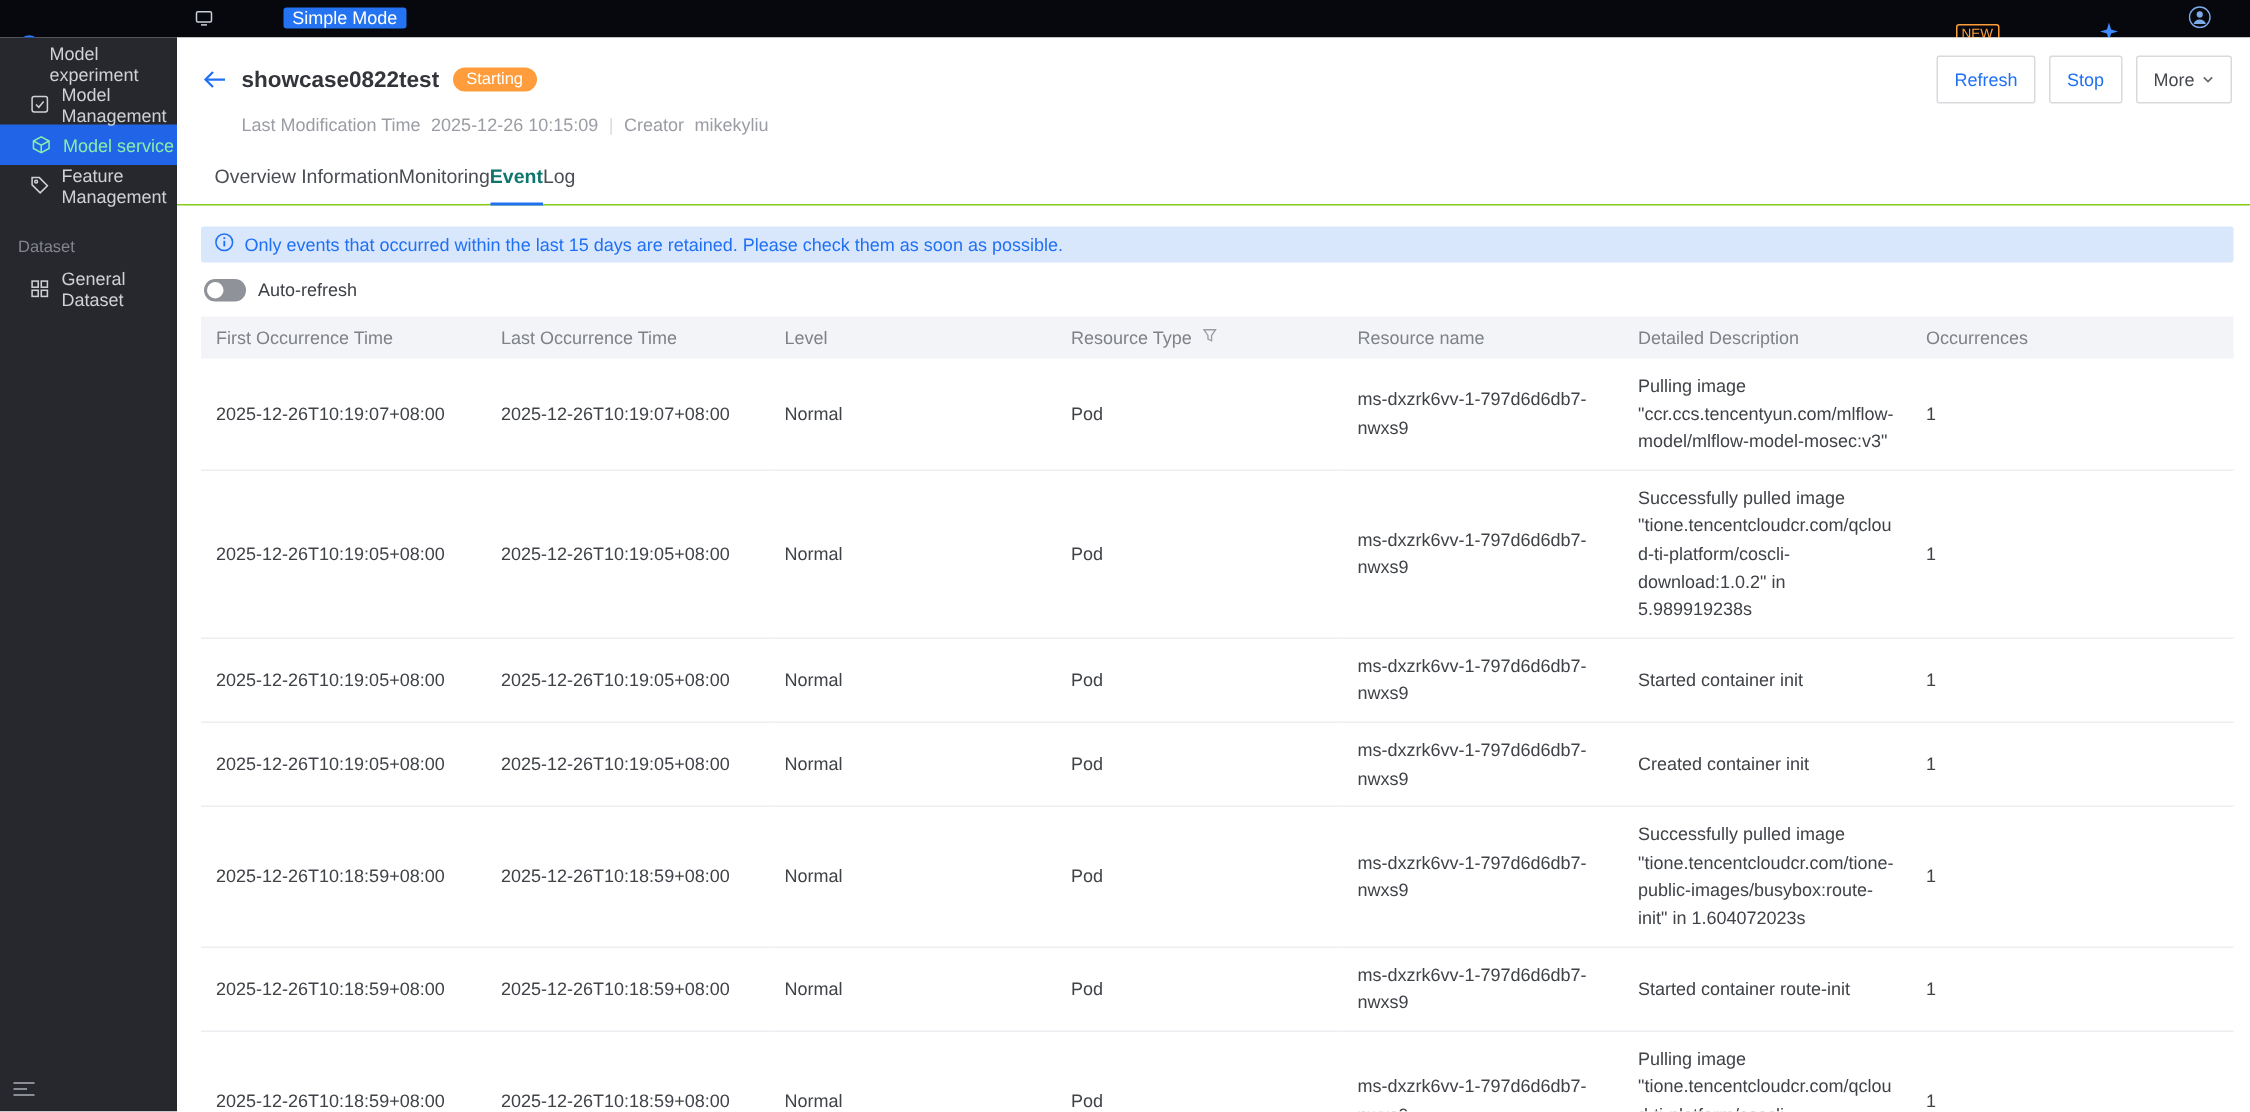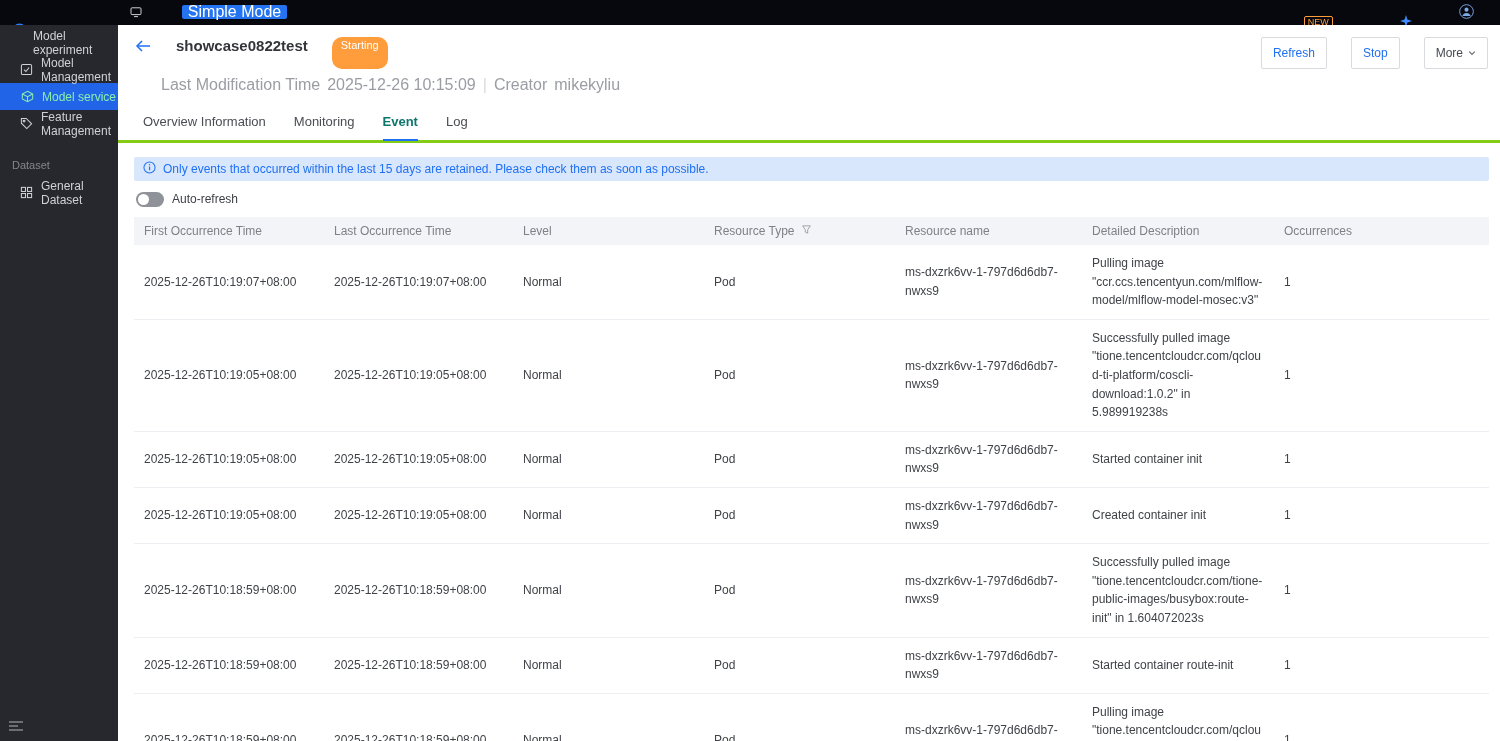--- a/index.html
+++ b/index.html
@@ -5,53 +5,53 @@
   * { box-sizing: border-box; margin: 0; padding: 0; }
   html,body { width:1500px; height:741px; overflow:hidden; }
   body { font-family:"Liberation Sans","DejaVu Sans",sans-serif; background:#fff; }
 
   
   .topbar { height:25px; background:#06080d; color:#dfe1e6; display:flex; align-items:center; justify-content:space-between; padding:0 12px; font-size:12px; }
   .tb-left, .tb-right { display:flex; align-items:center; gap:10px;margin-top:39px; }
   .brand { display:flex; align-items:center; gap:5px; font-weight:bold; font-size:13px; color:#fff; }
   .tb-sep { width:1px; height:12px; background:#3a3d44; }
   .tb-item { display:flex; align-items:center; gap:5px; color:#cfd2d8; cursor:pointer;flex-direction:column; }
-  .mode-badge { background:#2373f2; color:#fff; font-size:16px; padding:1px 6px; border-radius:2px; line-height:12px; }
+  .mode-badge { background:#2373f2; color:#fff; font-size:12px; padding:1px 6px; border-radius:2px; line-height:12px; }
   .new-badge { border:1px solid #ff9d3c; color:#ff9d3c; font-size:9px; padding:0 3px; border-radius:2px; line-height:11px; }
   .chev { display:inline-block; }
 
   
   .layout { display:flex; height:716px; }
   .sidebar { width:118px; flex-shrink:0; background:#26282d; color:#cfd1d5; position:relative; padding-top:4px; font-size:12px; }
   .side-item { height:27px; display:flex; align-items:center; gap:8px; padding-left:20px; cursor:pointer; color:#cfd1d5; }
   .side-item.no-icon { padding-left:33px; }
   .side-item.active { background:#2264e8; color:#86efac; }
   .side-icon { width:14px; height:14px; display:inline-flex; align-items:center; justify-content:center; }
   .side-icon svg { stroke:currentColor; fill:none; stroke-width:1.1; }
   .side-section { margin:22px 0 8px 12px; color:#83868d; font-size:11px; }
   .sidebar-collapse { position:absolute; left:8px; bottom:8px; width:18px; height:14px; cursor:pointer; }
   .sidebar-collapse svg { stroke:#8a8d93; stroke-width:1.4; }
 
   .main { flex:1; background:#fff; display:flex; flex-direction:column; overflow:hidden; }
 
   
   .page-header { padding:12px 12px 0 16px; }
-  .title-row { display:flex; gap:24px; }
+  .title-row { display:flex; align-items:center; gap:9px; }
   .back-btn { width:18px; height:18px; display:flex; align-items:center; justify-content:center; cursor:pointer; }
   .page-title { font-size:15px; font-weight:bold; color:#33353a; }
   .status-badge { background:#ff9d3c; color:#fff; font-size:11px; padding:2px 9px; border-radius:10px; }
   .hdr-spacer { flex:1; }
   .hdr-btn { height:32px; padding:0 11px; font-size:12px; background:#fff; border:1px solid #d8dadd; border-radius:2px; cursor:pointer; display:inline-flex; align-items:center; gap:5px; }
   .hdr-btn.primary-text { color:#2070f4; }
   .hdr-btn.plain { color:#45484e; }
-  .meta-row { display:flex; align-items:center; gap:7px; margin:7px 0 0 27px; font-size:16px; color:#9a9da3; }
+  .meta-row { display:flex; align-items:center; gap:7px; margin:7px 0 0 27px; font-size:12px; color:#9a9da3; }
   .meta-sep { color:#d8dadd; }
 
   
-  .tabs { display:flex; gap:28px; padding-left:25px; margin-top:12px; border-bottom:3px solid #84cc16; }
+  .tabs { display:flex; padding-left:25px; margin-top:12px; border-bottom:1px solid #84cc16; }
   .tab { font-size:13px; color:#4a4d53; padding:8px 0 10px; cursor:pointer; border-bottom:2px solid transparent; margin-bottom:-1px; }
   .tab.active { color:#0f766e; font-weight:bold; border-bottom-color:#2070f4; }
 
   
   .content { padding:14px 11px 0 16px; flex:1; display:flex; flex-direction:column; }
   .notice { height:24px; background:#d9e7fc; border-radius:2px; display:flex; align-items:center; gap:7px; padding:0 9px; font-size:12px; color:#2070f4; }
   .auto-refresh { display:flex; align-items:flex-start; gap:8px; margin:11px 0 10px 2px; font-size:12px; color:#3c3f45; }
   .toggle { width:28px; height:15px; border-radius:8px; background:#8f9298; position:relative; cursor:pointer; flex-shrink:0; }
   .toggle .knob { position:absolute; left:2px; top:2px; width:11px; height:11px; border-radius:50%; background:#fff; }
 

